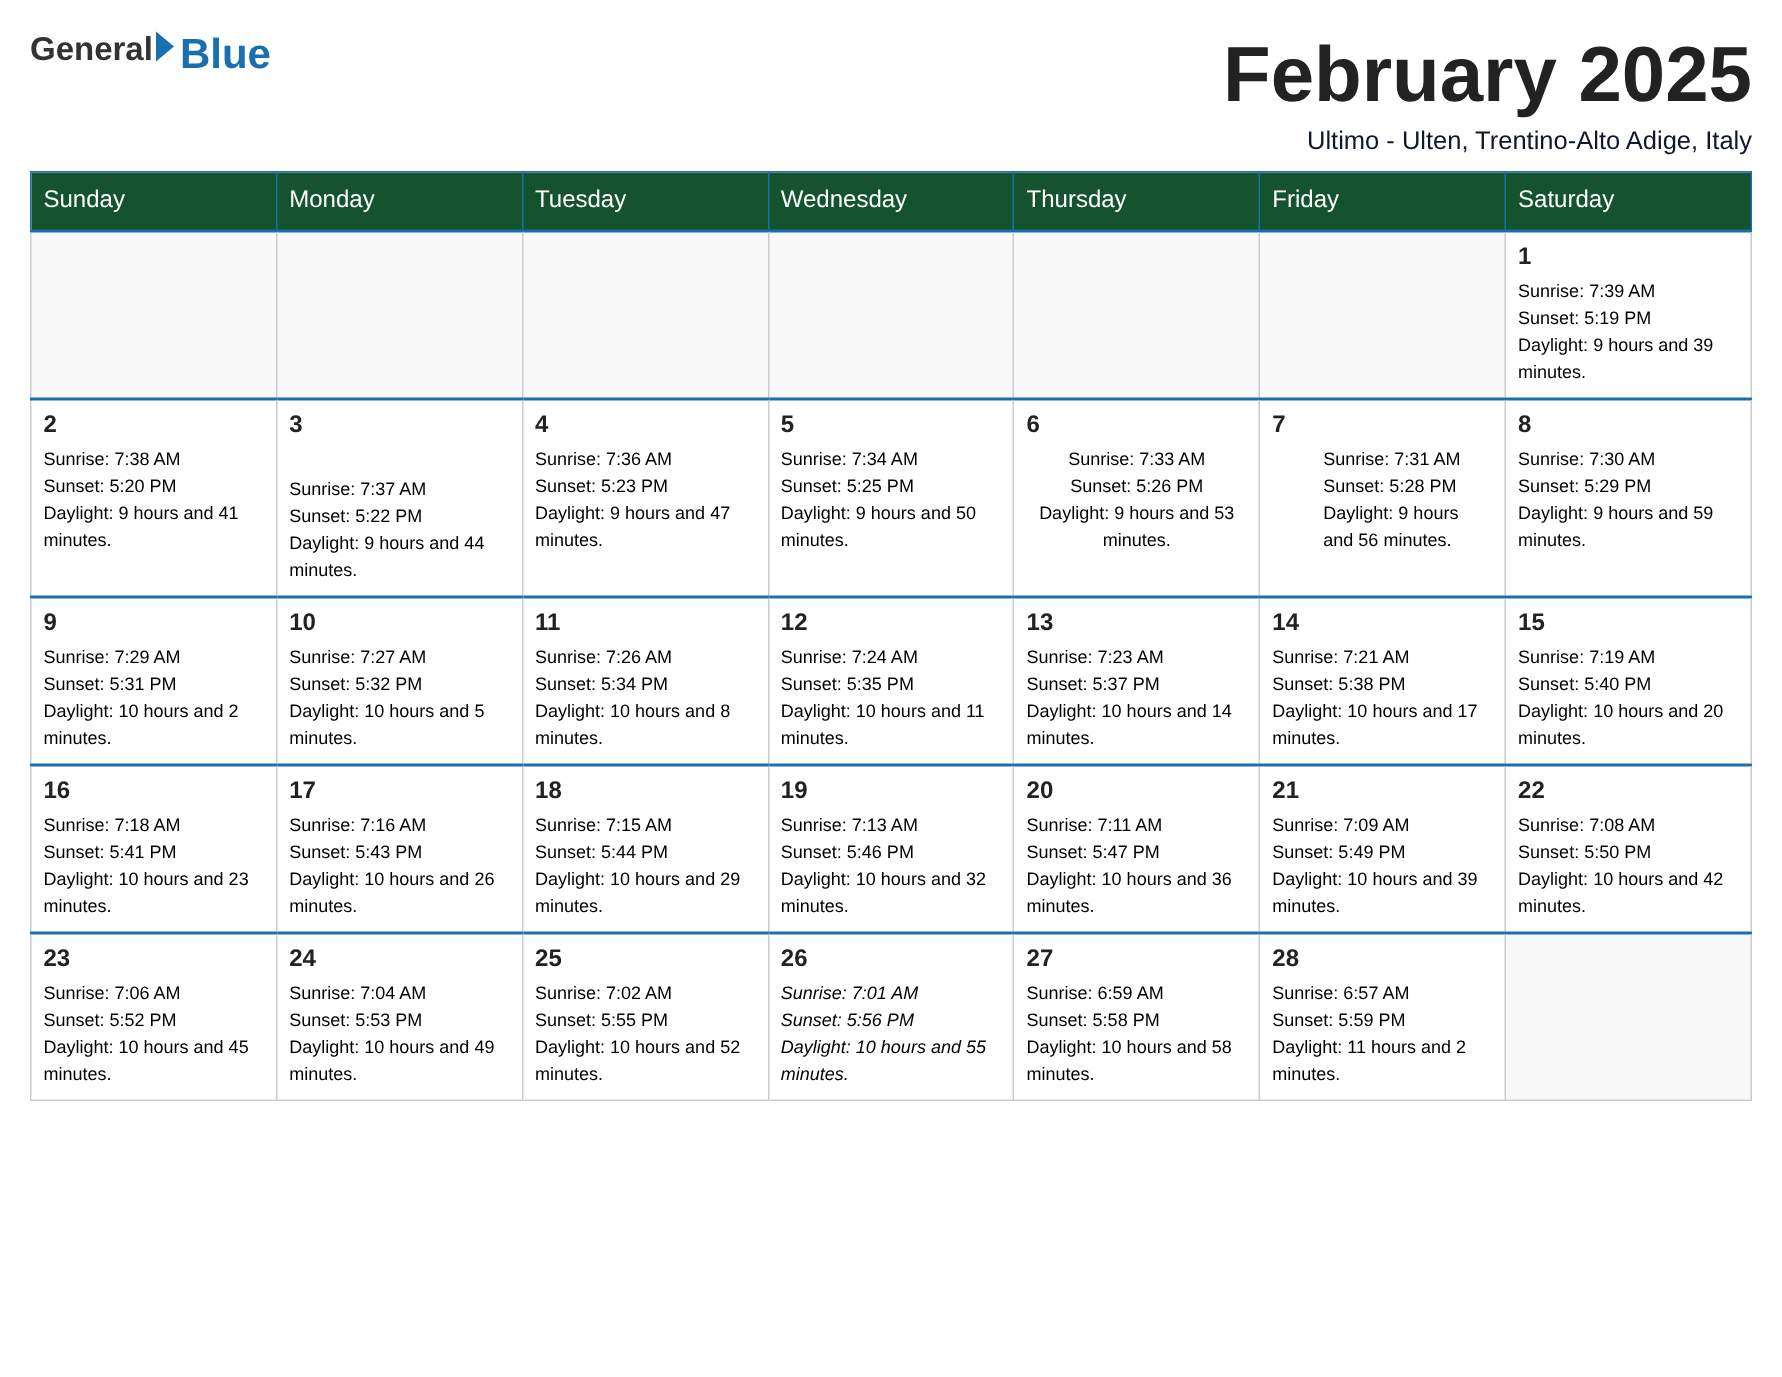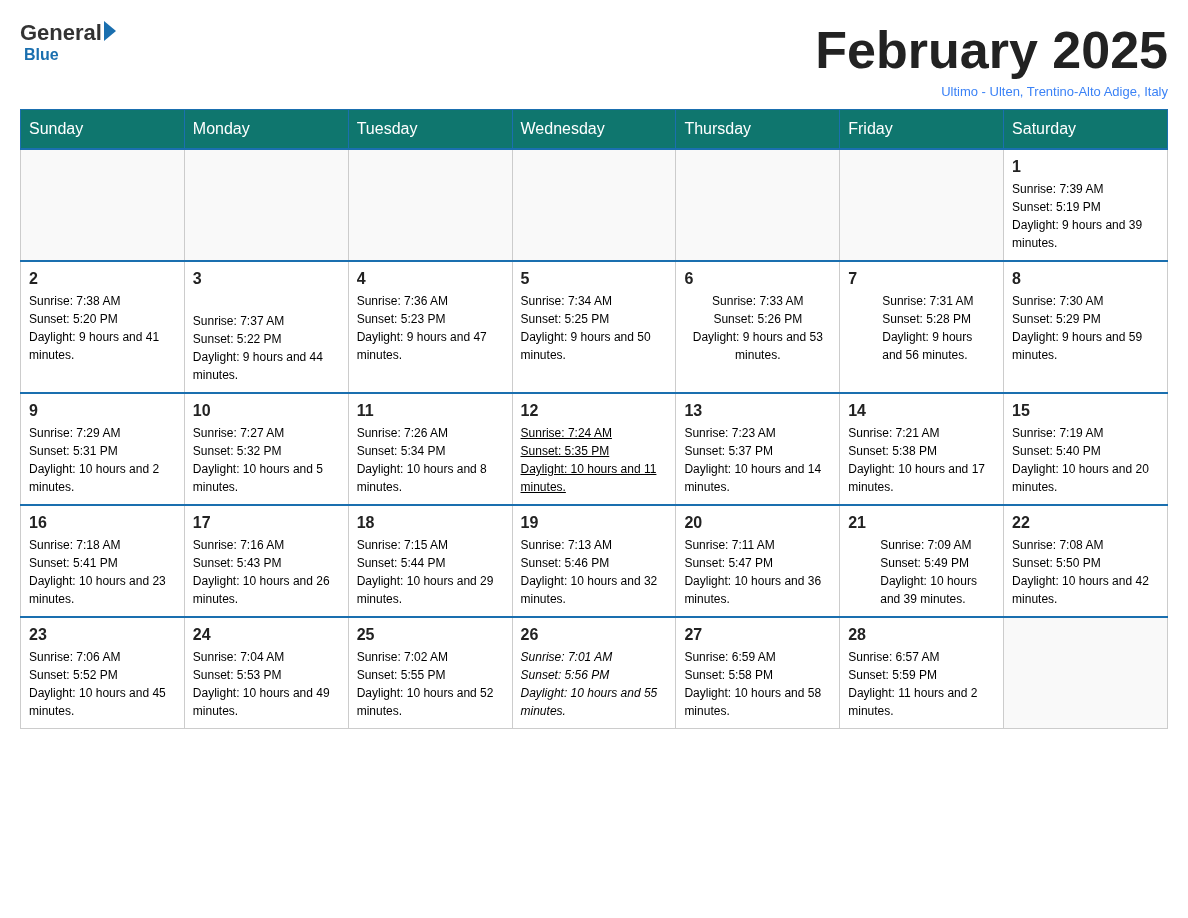--- a/index.html
+++ b/index.html
@@ -32,31 +32,31 @@
     }
     .title-block {
       text-align: right;
     }
     .main-title {
       font-size: 52px;
       font-weight: bold;
       color: #222;
     }
     .subtitle {
-      font-size: 13px;
-      color: #3b82f6;
+      font-size: 17px;
+      color: #0f172a;
       margin-top: 4px;
     }
     .calendar {
       width: 100%;
       border-collapse: collapse;
       border: 1px solid #aaa;
     }
     .calendar th {
-      background-color: #0f766e;
+      background-color: #14532d;
       color: #fff;
       padding: 10px 8px;
       text-align: left;
       font-size: 16px;
       font-weight: normal;
       border: 1px solid #1a6faf;
     }
     .calendar td {
       vertical-align: top;
       padding: 8px;
@@ -77,29 +77,29 @@
       line-height: 1.5;
     }
     .empty-cell {
       background: #f9f9f9;
     }
     tr.week-row td {
       border-top: 2px solid #1a6faf;
     }
     .logo-wrapper {
       display: flex;
-      flex-direction: column;
+      flex-direction: row;
       align-items: flex-start;
     }
     .logo-line1 {
       display: flex;
       align-items: center;
     }
     .logo-line2 {
-      font-size: 16px;
+      font-size: 28px;
       font-weight: bold;
       color: #1a6faf;
       margin-left: 4px;
     }
   </style>
 </head>
 <body>
 
 <div class="header">
   <div class="logo-wrapper">
@@ -200,21 +200,21 @@
 Daylight: 10 hours and 5 minutes.</div>
         </td>
         <td>
           <span class="day-number">11</span>
           <div class="day-info" style="white-space: pre-line;">Sunrise: 7:26 AM
 Sunset: 5:34 PM
 Daylight: 10 hours and 8 minutes.</div>
         </td>
         <td>
           <span class="day-number">12</span>
-          <div class="day-info" style="white-space: pre-line; text-decoration: underline;">Sunrise: 7:24 AM
+          <div class="day-info" style="white-space: pre-line;">Sunrise: 7:24 AM
 Sunset: 5:35 PM
 Daylight: 10 hours and 11 minutes.</div>
         </td>
         <td>
           <span class="day-number">13</span>
           <div class="day-info" style="white-space: pre-line;">Sunrise: 7:23 AM
 Sunset: 5:37 PM
 Daylight: 10 hours and 14 minutes.</div>
         </td>
         <td>
@@ -256,21 +256,21 @@
 Daylight: 10 hours and 32 minutes.</div>
         </td>
         <td>
           <span class="day-number">20</span>
           <div class="day-info" style="white-space: pre-line;">Sunrise: 7:11 AM
 Sunset: 5:47 PM
 Daylight: 10 hours and 36 minutes.</div>
         </td>
         <td>
           <span class="day-number">21</span>
-          <div class="day-info" style="white-space: pre-line; margin-left: 32px;">Sunrise: 7:09 AM
+          <div class="day-info" style="white-space: pre-line;">Sunrise: 7:09 AM
 Sunset: 5:49 PM
 Daylight: 10 hours and 39 minutes.</div>
         </td>
         <td>
           <span class="day-number">22</span>
           <div class="day-info" style="white-space: pre-line;">Sunrise: 7:08 AM
 Sunset: 5:50 PM
 Daylight: 10 hours and 42 minutes.</div>
         </td>
       </tr>

